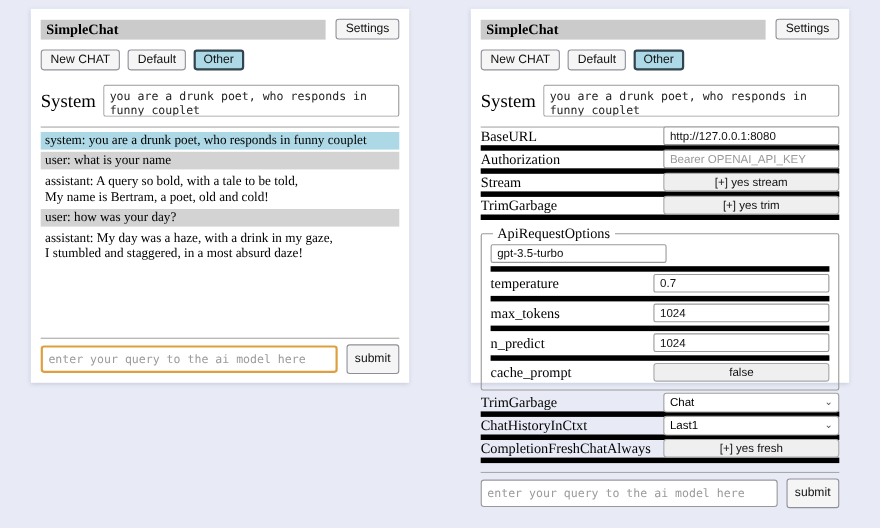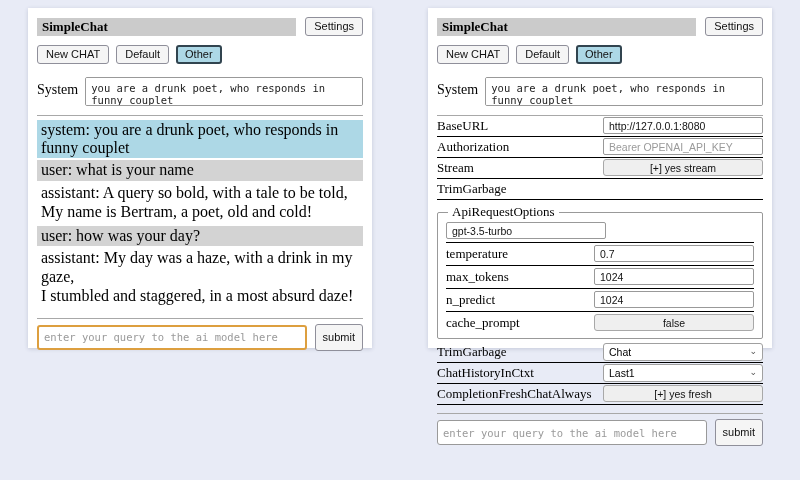--- a/index.html
+++ b/index.html
@@ -33,33 +33,33 @@
     border: 1px solid #8f8f9a; border-radius: 3px;
     padding: 2px 8px; height: 19px; line-height: 13px;
   }
   .sessions { display: flex; gap: 7px; margin: 9px 0 3px; }
   .session-btn.active {
     background: #add8e6; border: 2px solid #31444f; padding: 1px 7px;
   }
 
   
   .system-row { display: flex; gap: 7px; align-items: flex-start; margin: 10px 0 1px; }
-  .system-label { font-size: 14px; padding-top: 5px; font-family: Liberation Serif, serif; }
+  .system-label { font-size: 17px; padding-top: 5px; font-family: Liberation Serif, serif; }
   .system-input {
     flex: 1; height: 29px; resize: none;
     border: 1px solid #999; border-radius: 2px;
     font-family: "DejaVu Sans Mono", monospace; font-size: 10.5px;
     color: #222; padding: 4px 5px; outline: none;
   }
   hr.sep { border: none; border-top: 1px solid #a8a8a8; margin: 8px 0 0; width: 100%; }
 
   
   .messages { margin-top: 4px; }
   .msg {
-    font-size: 16px; line-height: 1.1;
+    font-size: 12px; line-height: 1.1;
     padding: 1px 4px 2px; margin-bottom: 2px;
     white-space: pre-line; color: #000;
   }
   .msg.role-system    { background: #add8e6; }
   .msg.role-user      { background: #d3d3d3; }
   .msg.role-assistant { background: transparent; line-height: 1.18; }
 
   .spacer { flex: 1; }
 
   
@@ -69,21 +69,21 @@
     font-family: "DejaVu Sans Mono", monospace; font-size: 10.5px;
     color: #444; border: 1px solid #999; border-radius: 3px;
     padding: 3px 5px; outline: none;
   }
   .query-input.focused { border: 2px solid #dd9f3f; }
   .submit-btn { height: 27px; padding: 5px 7px; }
 
   
   .srow {
     display: flex; align-items: center;
-    border-bottom: 1px solid #000000;
+    border-bottom: 5px solid #000000;
     padding: 2px 0 3px; min-height: 21px;
   }
   .slabel { flex: 1; font-size: 13px; color: #000; }
   .sctrl { width: 160px; display: flex; }
   .sinput {
     width: 100%; font-family: "Liberation Sans", sans-serif; font-size: 10.5px;
     border: 1px solid #999; border-radius: 2px; padding: 2px 5px; height: 17px;
     color: #111; outline: none;
   }
   .sinput::placeholder, .query-input::placeholder { color: #9a9a9a; }
@@ -184,20 +184,23 @@
 
   <div class="srow">
     <span class="slabel">Stream</span>
     <span class="sctrl">
         <button class="sbtn">[+] yes stream</button>
       </span>
   </div>
 
   <div class="srow">
     <span class="slabel">TrimGarbage</span>
+    <span class="sctrl">
+        <button class="sbtn">[+] yes trim</button>
+      </span>
   </div>
 
   <fieldset class="aro">
     <legend>ApiRequestOptions</legend>
 
     <div class="srow">
       <span class="sctrl">
           <input class="sinput" value="gpt-3.5-turbo" style="">
         </span>
     </div>

